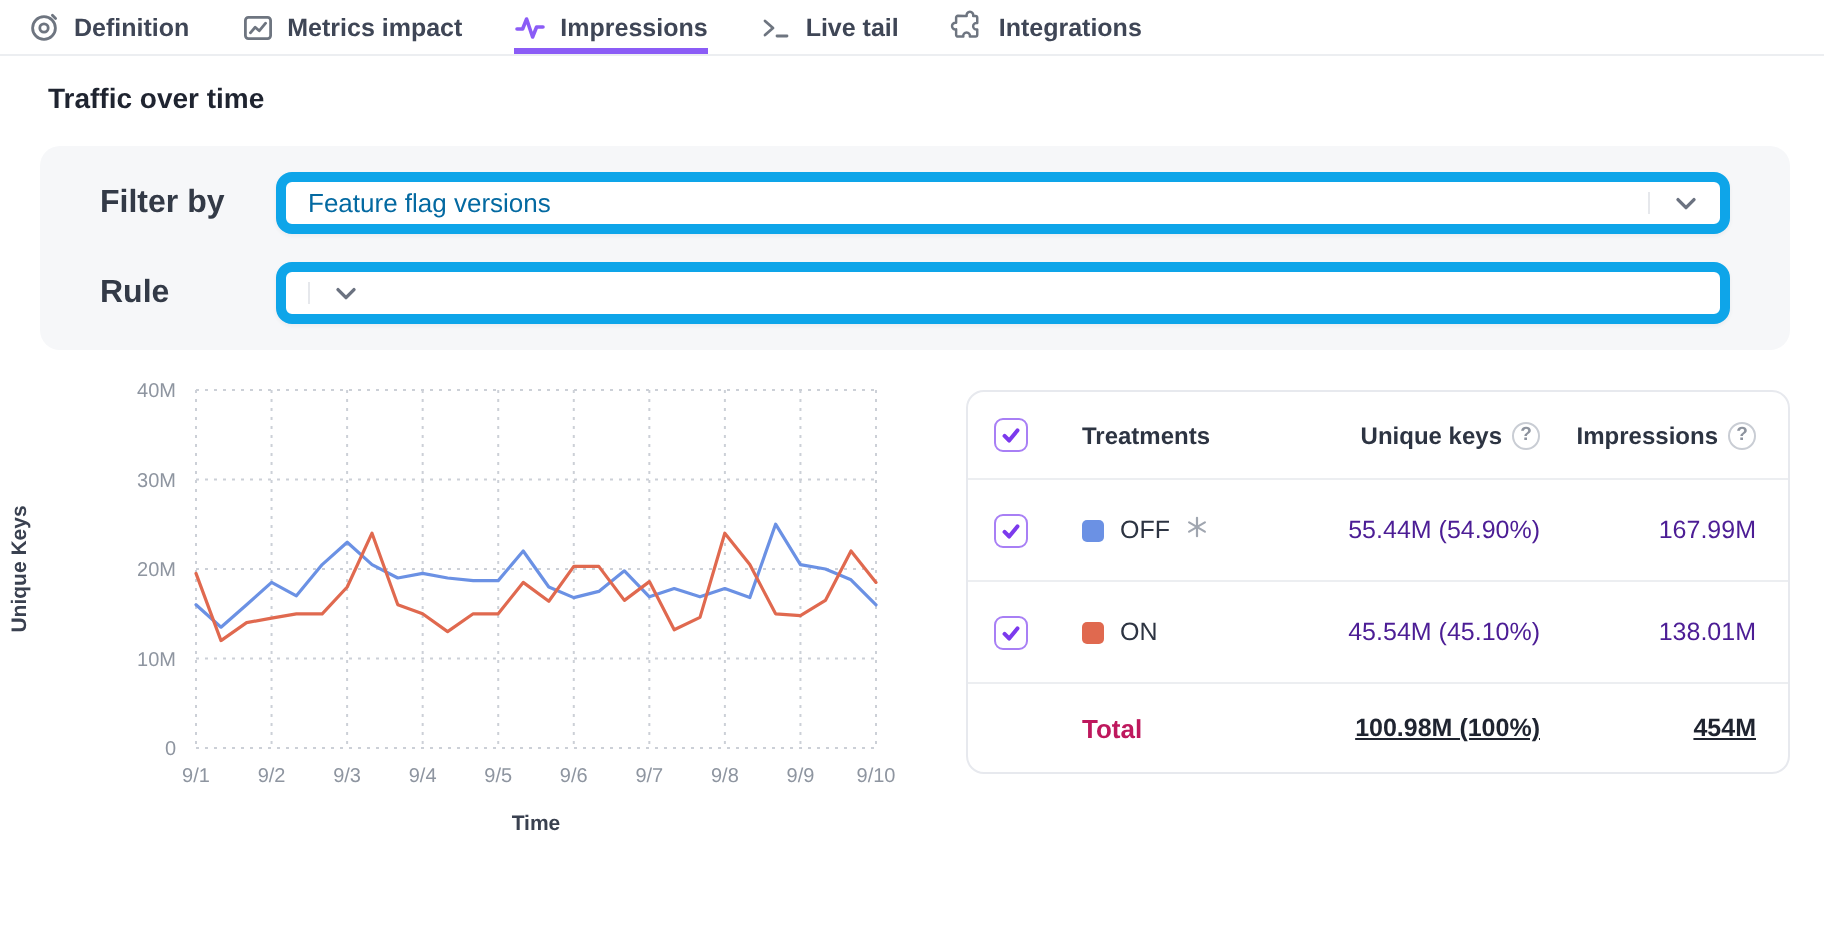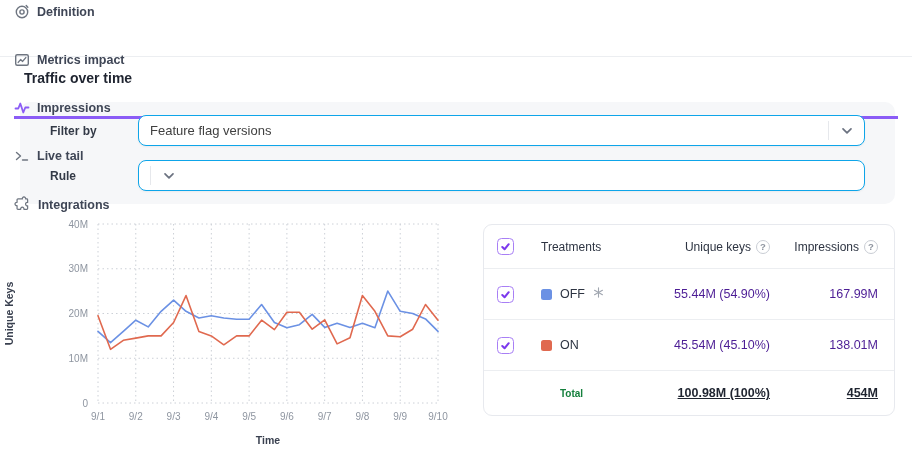--- a/index.html
+++ b/index.html
@@ -1,41 +1,41 @@
 <!DOCTYPE html>
 <html><head>
 <meta charset="utf-8">
 <style>
   * { margin:0; padding:0; box-sizing:border-box; }
   html,body { background:#fff; }
   body { font-family:"Liberation Sans", sans-serif; color:#2d3442; }
   .app { width:912px; height:470px; position:relative; background:#fff; overflow:hidden; }
 
   
-  .tabs { display:flex; align-items:stretch; height:57px; border-bottom:1px solid #eceef1;
-          padding:0 14px; gap:26px; background:#fff;flex-direction:column; }
+  .tabs { display:flex; align-items:stretch; height:28px; border-bottom:1px solid #eceef1;
+          padding:0 14px; gap:26px; background:#fff; }
   .tab { display:flex; align-items:center; gap:7px; font-size:12.5px; font-weight:700;
          color:#3f4656; cursor:pointer; border-bottom:3px solid transparent;
          border-top:3px solid transparent; white-space:nowrap; }
   .tab.active { border-bottom-color:#8b5cf6; }
   .ticon { display:flex; align-items:center; }
   .ticon svg { stroke:#6e7580; fill:none; stroke-width:1.4; stroke-linecap:round; stroke-linejoin:round; }
   .tab.active .ticon svg { stroke:#8b5cf6; stroke-width:1.8; }
 
   
   .page-title { font-size:14px; font-weight:700; color:#1f2430; margin:13px 0 0 24px; }
 
   
   .filter-panel { margin:16px 17px 0 20px; background:#f6f7f9; border-radius:10px;
                   padding:13px 30px; display:flex; flex-direction:column; gap:14px; }
   .filter-row { display:flex; align-items:center; }
-  .filter-label { width:88px; font-size:12px; font-weight:700; color:#333a47; }
+  .filter-label { width:88px; font-size:16px; font-weight:700; color:#333a47; }
   .select-box { flex:1; height:31px; display:flex; align-items:center; background:#fff;
-                border:1px solid #0ea5e9; border-radius:8px; padding:0 0 0 11px;
-                font-size:13px; color:#404040; box-shadow:0 1px 2px rgba(16,24,40,.05); cursor:pointer; }
+                border:5px solid #0ea5e9; border-radius:8px; padding:0 0 0 11px;
+                font-size:13px; color:#0369a1; box-shadow:0 1px 2px rgba(16,24,40,.05); cursor:pointer; }
   .select-value { flex:1; overflow:hidden; white-space:nowrap; text-overflow:ellipsis; }
   .select-caret { width:36px; align-self:stretch; display:flex; align-items:center; justify-content:center;
                   border-left:1px solid #e6e8ec; margin:5px 0; }
   .select-caret svg { stroke:#6b7280; fill:none; stroke-width:1.7; stroke-linecap:round; stroke-linejoin:round; }
 
   
   .main-row { display:flex; margin-top:6px; }
   .chart-wrap { width:470px; flex:none; }
   .grid { stroke:#ccd0d7; stroke-width:1; stroke-dasharray:1.5 3; }
   .tick { font-size:10px; fill:#8e95a0; font-family:"Liberation Sans", sans-serif; }
@@ -46,26 +46,26 @@
 
   .treatments-card { flex:1; margin:14px 17px 0 13px; background:#fff; border:1px solid #e7e9ee;
                      border-radius:9px; align-self:flex-start; overflow:hidden; }
   .t-row { display:grid; grid-template-columns:44px 1fr 158px 108px; align-items:center;
            padding:0 16px 0 13px; border-bottom:1px solid #eceef1; }
   .t-row:last-child { border-bottom:none; }
   .t-head { height:44px; }
   .t-data { height:51px; }
   .t-total { height:44px; }
   .col-num { text-align:right; }
-  .head-label { font-size:12px; font-weight:400; color:#2d3442; }
+  .head-label { font-size:12px; font-weight:700; color:#2d3442; }
   .head-num { display:flex; align-items:center; justify-content:flex-end; gap:5px; }
   .cell-num { font-size:12.5px; color:#4c1d95; }
   .treat-cell { display:flex; align-items:center; gap:8px; font-size:12.5px; color:#2d3442; }
   .legend-square { width:11px; height:11px; border-radius:2.5px; display:inline-block; }
-  .total-label { font-size:10px; font-weight:700; color:#15803d;margin-left:19px; }
+  .total-label { font-size:13px; font-weight:700; color:#be185d; }
   .total-num { font-size:12.5px; font-weight:700; color:#1f2430; text-align:right;text-decoration:underline; }
 
   .checkbox { width:17px; height:17px; border:1.6px solid #a87ff5; border-radius:4.5px;
               background:#fff; display:flex; align-items:center; justify-content:center; cursor:pointer; }
   .checkbox svg { display:none; }
   .checkbox.checked svg { display:block; }
 
   .help-icon { width:14px; height:14px; border:1.2px solid #c9cdd4; border-radius:50%;
                color:#8d939e; font-size:9.5px; font-weight:700; display:inline-flex;
                align-items:center; justify-content:center; cursor:pointer; }

